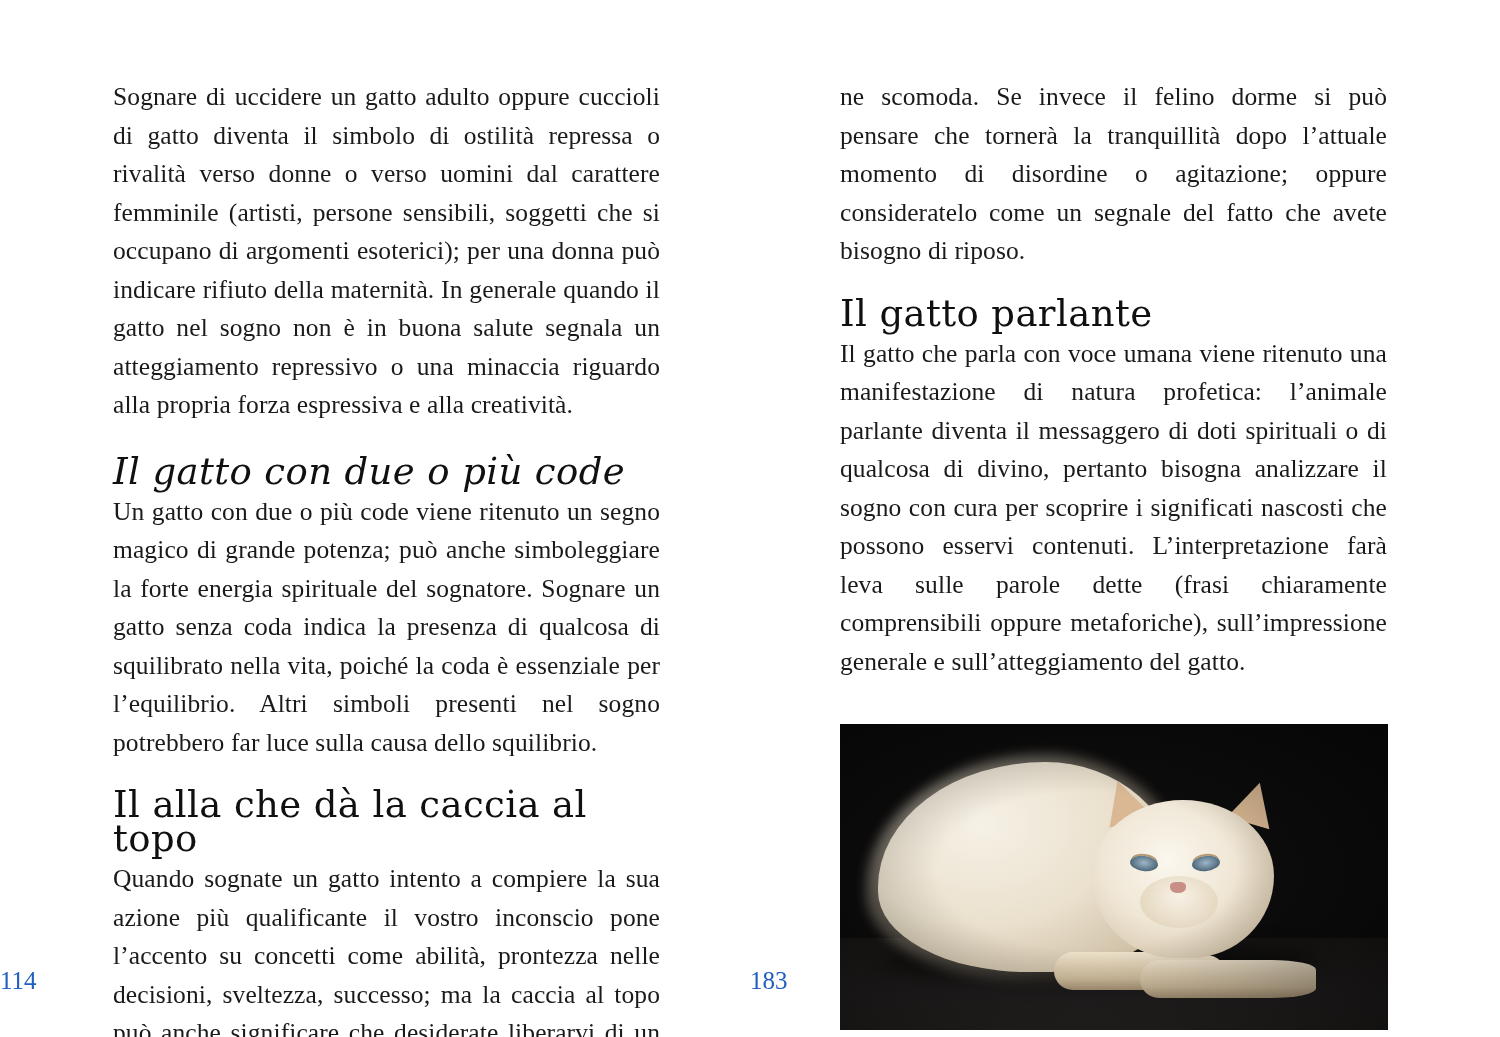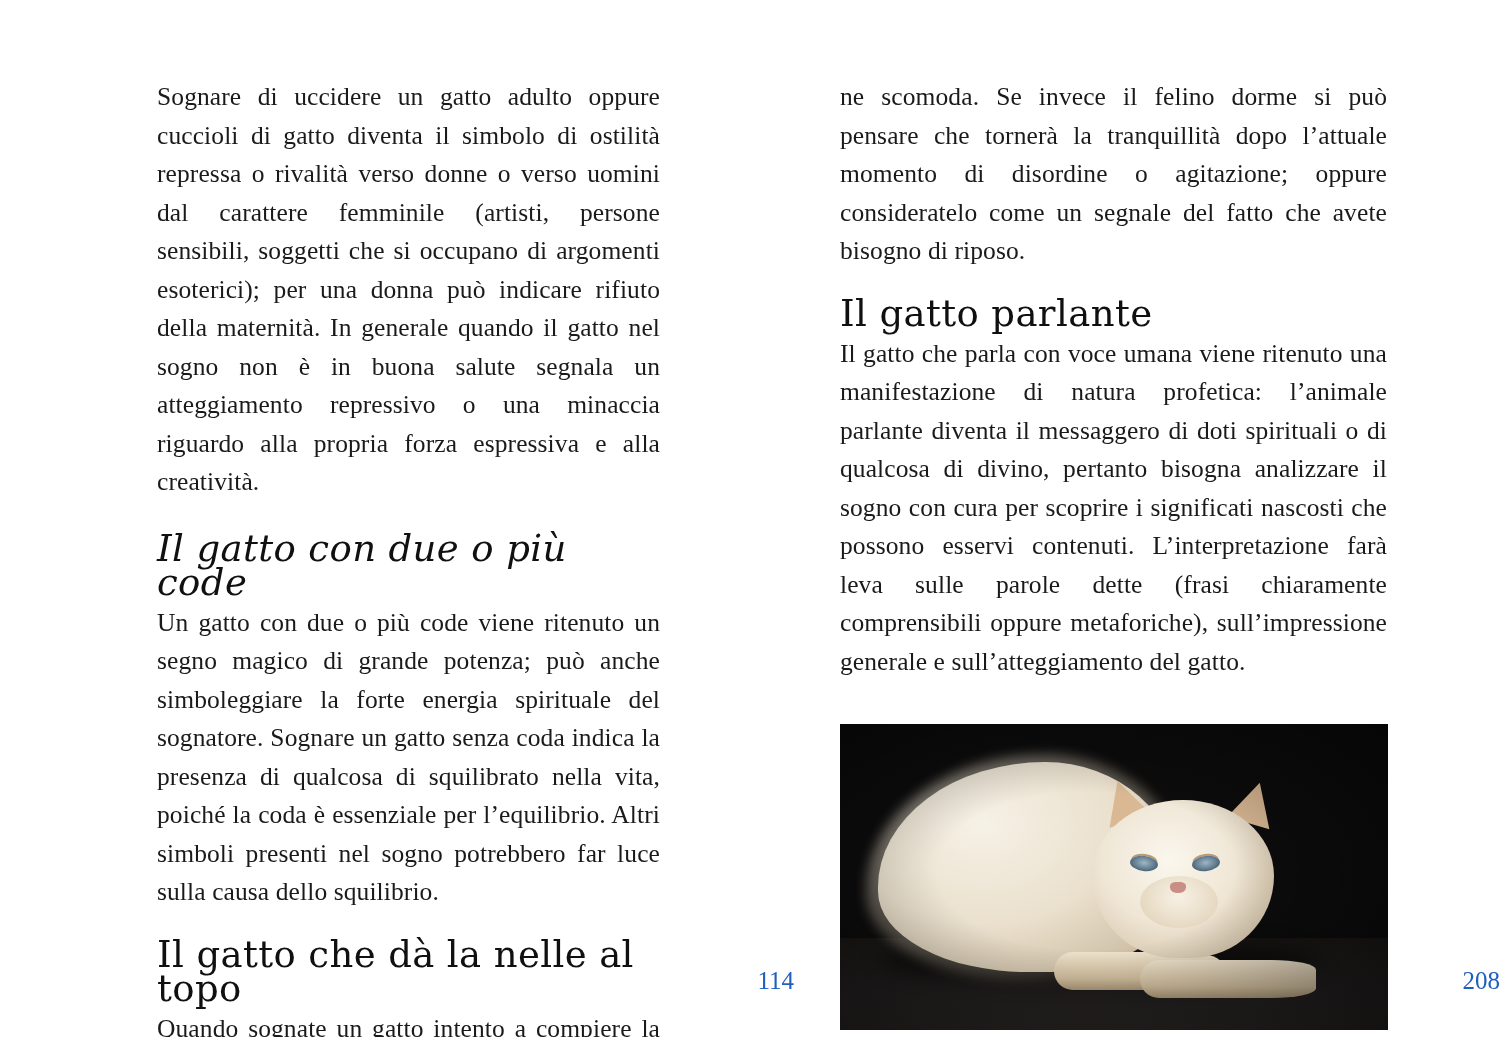--- a/index.html
+++ b/index.html
@@ -20,21 +20,21 @@
     height: 1037px;
     display: flex;
     box-sizing: border-box;
   }
   .page {
     position: relative;
     width: 750px;
     height: 1037px;
     box-sizing: border-box;
   }
-  .page-left  { padding: 78px 90px 0 113px; margin-left: 44px; }
+  .page-left  { padding: 78px 90px 0 113px; }
   .page-right { padding: 78px 113px 0 90px; }
 
   .col { width: 100%; }
 
   p.body-text {
     margin: 0;
     font-size: 25.5px;
     line-height: 38.5px;
     text-align: justify;
     text-justify: inter-word;
@@ -152,40 +152,40 @@
     inset: 0;
     background: radial-gradient(ellipse at 45% 48%, rgba(0,0,0,0) 35%, rgba(0,0,0,0.55) 100%);
     pointer-events: none;
   }
 
   .folio {
     position: absolute;
     bottom: 42px;
     left: 0;
     width: 750px;
-    text-align: right;
+    text-align: left;
     font-size: 25px;
     color: #1f5fbf;
     font-family: "Liberation Serif", serif;
   }
 </style>
 </head>
 <body>
 
 <div class="spread">
 
   <div class="page page-left">
     <div class="col">
       <p class="body-text">Sognare di uccidere un gatto adulto oppure cuccioli di gatto diventa il simbolo di ostilità repressa o rivalità verso donne o verso uomini dal carattere femminile (artisti, persone sensibili, soggetti che si occupano di argomenti esoterici); per una donna può indicare rifiuto della maternità. In generale quando il gatto nel sogno non è in buona salute segnala un atteggiamento repressivo o una minaccia riguardo alla propria forza espressiva e alla creatività.</p>
 
       <h2 class="section-heading first">Il gatto con due o più code</h2>
 
       <p class="body-text">Un gatto con due o più code viene ritenuto un segno magico di grande potenza; può anche simboleggiare la forte energia spirituale del sognatore. Sognare un gatto senza coda indica la presenza di qualcosa di squilibrato nella vita, poiché la coda è essenziale per l’equilibrio. Altri simboli presenti nel sogno potrebbero far luce sulla causa dello squilibrio.</p>
 
-      <h2 class="section-heading">Il gatto che dà la nelle al topo</h2>
+      <h2 class="section-heading">Il alla che dà la caccia al topo</h2>
 
       <p class="body-text">Quando sognate un gatto intento a compiere la sua azione più qualificante il vostro inconscio pone l’accento su concetti come abilità, prontezza nelle decisioni, sveltezza, successo; ma la caccia al topo può anche significare che desiderate liberarvi di un seccatore o di una situazio-</p>
     </div>
     <div class="folio">114</div>
   </div>
 
   <div class="page page-right">
     <div class="col">
       <p class="body-text">ne scomoda. Se invece il felino dorme si può pensare che tornerà la tranquillità dopo l’attuale momento di disordine o agitazione; oppure consideratelo come un segnale del fatto che avete bisogno di riposo.</p>
 
@@ -203,16 +203,16 @@
         <div class="cat-ear left"></div>
         <div class="cat-ear right"></div>
         <div class="cat-head"></div>
         <div class="cat-muzzle"></div>
         <div class="cat-eye left"></div>
         <div class="cat-eye right"></div>
         <div class="cat-nose"></div>
         <div class="cat-vignette"></div>
       </div>
     </div>
-    <div class="folio">208</div>
+    <div class="folio">183</div>
   </div>
 
 </div>
 
 </body></html>

